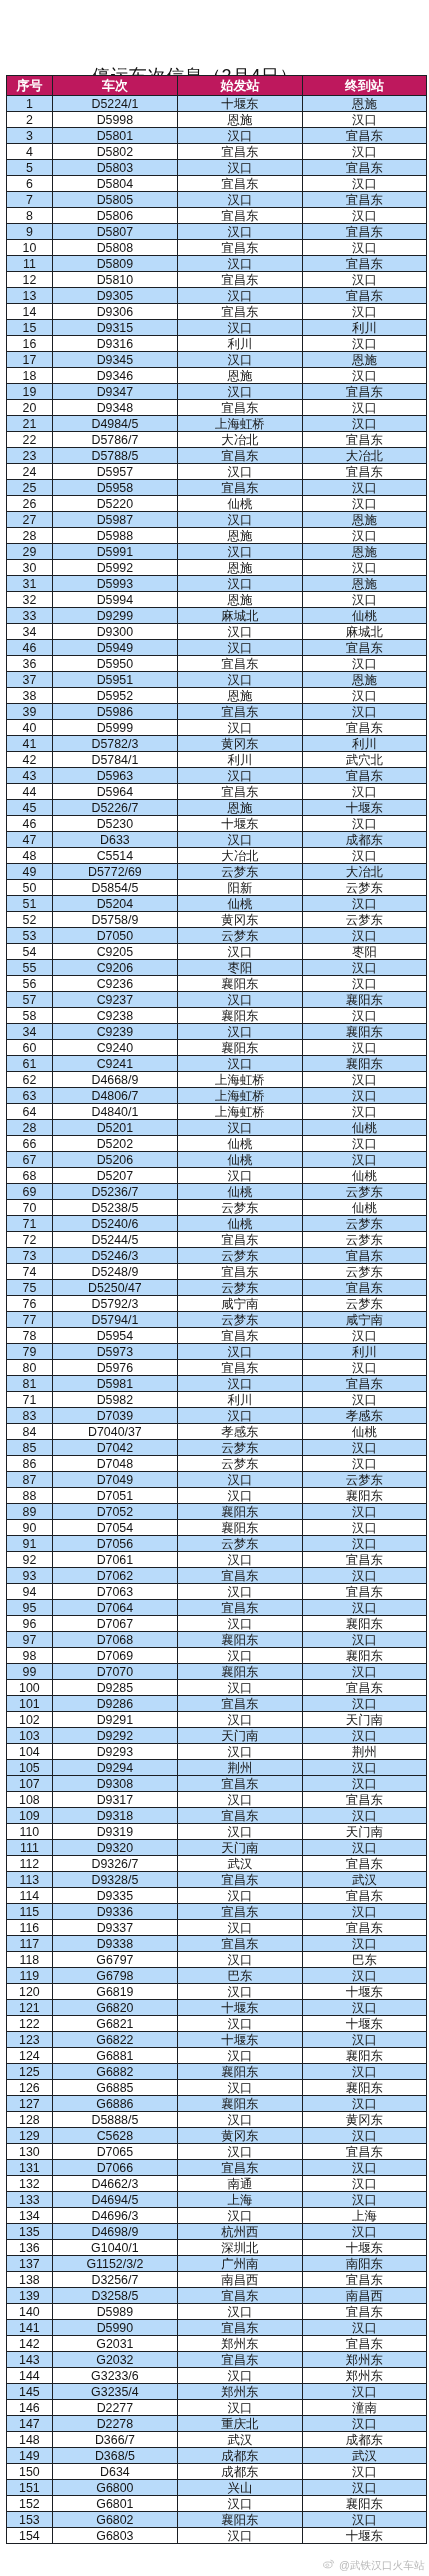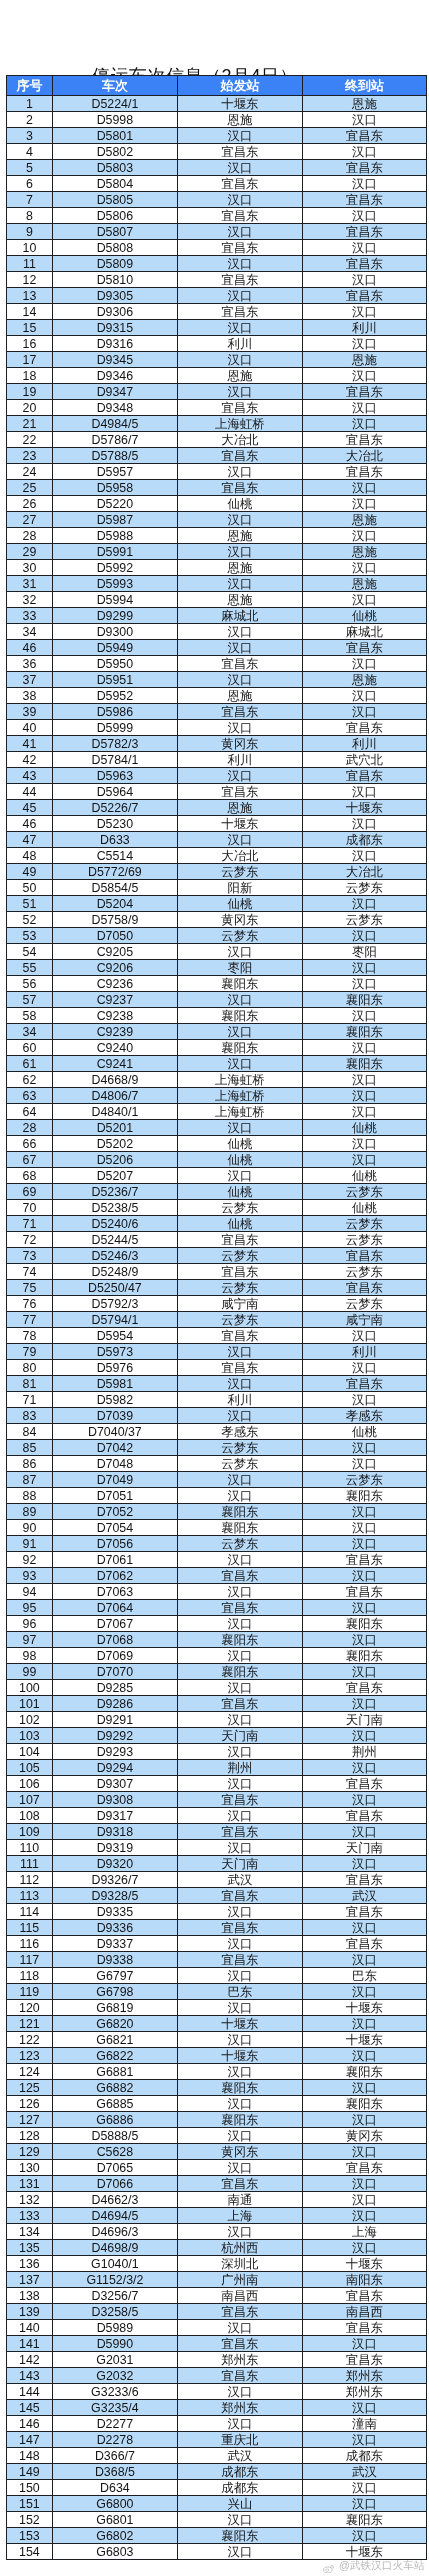--- a/index.html
+++ b/index.html
@@ -8,27 +8,27 @@
   .title { position: absolute; top: 42px; left: 0; width: 390px; text-align: center;
            font-size: 18px; line-height: 21.5px; color: #111; letter-spacing: 0.5px; margin-top: 24px; }
   .tbl { position: absolute; top: 75px; left: 5.9px; width: 420px;
          border-collapse: collapse; table-layout: fixed; }
   .tbl col.c0 { width: 46px; }
   .tbl col.c1 { width: 125px; }
   .tbl col.c2 { width: 125px; }
   .tbl col.c3 { width: 124px; }
   .tbl th, .tbl td { border: 1.1px solid #1b1f24; text-align: center; padding: 0;
                      white-space: nowrap; overflow: hidden; }
-  .tbl th { background: #3b82f6; color: #ffffff; height: 19.3px; font-size: 13px;
+  .tbl th { background: #be185d; color: #ffffff; height: 19.3px; font-size: 13px;
             font-weight: bold; }
   .tbl td { height: 15px; font-size: 12.4px; line-height: 14.5px; color: #151515; }
   .tbl tr.odd td { background: #b9dbfa; }
   .tbl tr.even td { background: #ffffff; }
   .watermark { position: absolute; top: 2559px; right: 5.4px; font-size: 10.7px;
-               color: #b9b9b9; display: flex; align-items: flex-end; gap: 4px; }
+               color: #b9b9b9; display: flex; align-items: flex-start; gap: 4px; }
   .weibo-icon { width: 11.8px; height: 9.7px; position: relative; display: inline-block; }
   .weibo-icon svg { width: 11.8px; height: 9.7px; }
 </style>
 </head>
 <body>
 
 <div class="title">停运车次信息（2月4日）</div>
 
 <table class="tbl">
   <colgroup>
@@ -669,26 +669,20 @@
         <td>D9293</td>
         <td>汉口</td>
         <td>荆州</td>
       </tr>
       <tr class="odd">
         <td>105</td>
         <td>D9294</td>
         <td>荆州</td>
         <td>汉口</td>
       </tr>
-      <tr class="even">
-        <td>106</td>
-        <td>D9307</td>
-        <td>汉口</td>
-        <td>宜昌东</td>
-      </tr>
       <tr class="odd">
         <td>107</td>
         <td>D9308</td>
         <td>宜昌东</td>
         <td>汉口</td>
       </tr>
       <tr class="even">
         <td>108</td>
         <td>D9317</td>
         <td>汉口</td>

